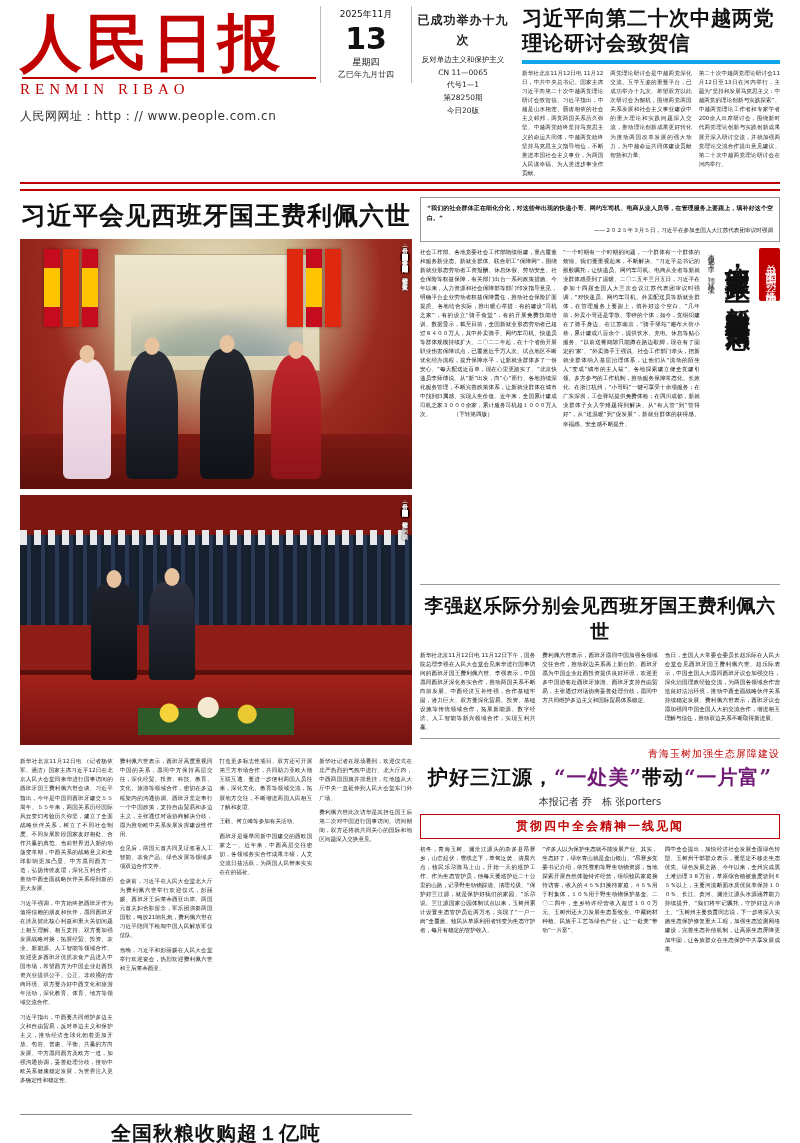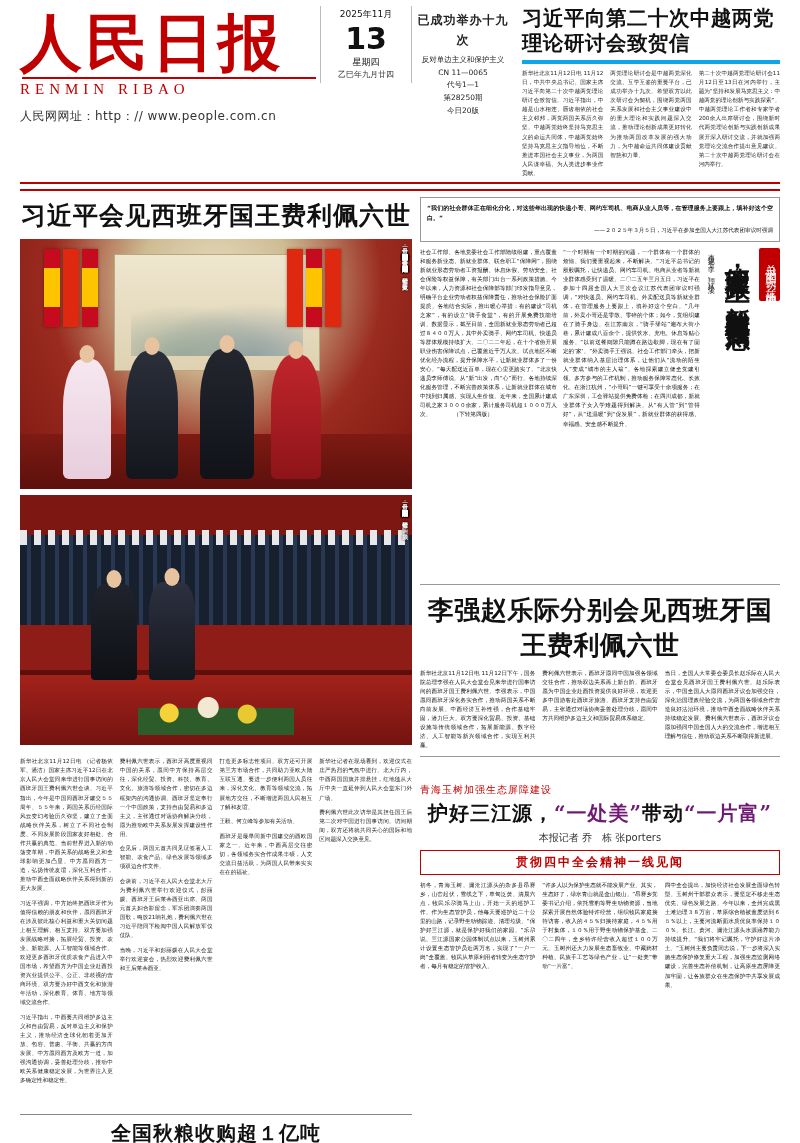--- a/index.html
+++ b/index.html
@@ -83,25 +83,25 @@
   .quotebox{border:1px solid #999;padding:5px 6px;font-size:6px;line-height:1.7;text-align:justify;}
   .quotebox .q{font-weight:bold;}
   .quotebox .src{text-align:right;font-size:5.6px;margin-top:3px;}
   .vert-wrap{display:flex;gap:6px;height:330px;}
   .vtitle{writing-mode:vertical-rl;font-family:"DejaVu Serif","Liberation Serif",serif;font-weight:bold;font-size:25px;letter-spacing:2px;line-height:1.25;height:100%;}
   .vseal{writing-mode:vertical-rl;background:#c00000;color:#fff;font-size:11px;letter-spacing:3px;padding:7px 3px;border-radius:2px;height:auto;align-self:flex-start;}
   .byline{writing-mode:vertical-rl;font-size:7px;letter-spacing:2px;color:#333;}
   .rcol-text{flex:1;font-size:5.6px;line-height:1.62;text-align:justify;column-count:1;}
   .more{text-align:right;font-size:7px;font-weight:bold;margin-top:3px;}
 
-  .hl2{font-family:"DejaVu Serif","Liberation Serif",serif;font-weight:bold;font-size:26px;text-align:center;letter-spacing:.5px;margin:8px 0 6px;}
+  .hl2{font-family:"DejaVu Serif","Liberation Serif",serif;font-weight:bold;font-size:19px;text-align:center;letter-spacing:.5px;margin:8px 0 6px;}
   .three{display:flex;gap:7px;}
   .three .c{flex:1;font-size:5.6px;line-height:1.62;text-align:justify;}
 
-  .kicker{text-align:left;font-size:10px;color:#c00000;letter-spacing:1px;margin-top:26px;}
+  .kicker{text-align:right;font-size:10px;color:#c00000;letter-spacing:1px;margin-top:8px;}
   .hl3{font-family:"DejaVu Serif","Liberation Serif",serif;font-weight:bold;font-size:20px;text-align:center;letter-spacing:1px;margin:3px 0 4px;}
   .hl3 .red{color:#701a75;}
   .by2{text-align:center;font-size:10px;color:#333;margin-bottom:5px;}
   .banner{border:1px solid #c00000;color:#c00000;text-align:center;font-weight:bold;font-size:12px;letter-spacing:2px;padding:3px 0;margin:4px 0 6px;}
 
   .rule-thin{border-top:1px solid #999;margin:6px 0;}
 </style>
 </head>
 <body>
 

